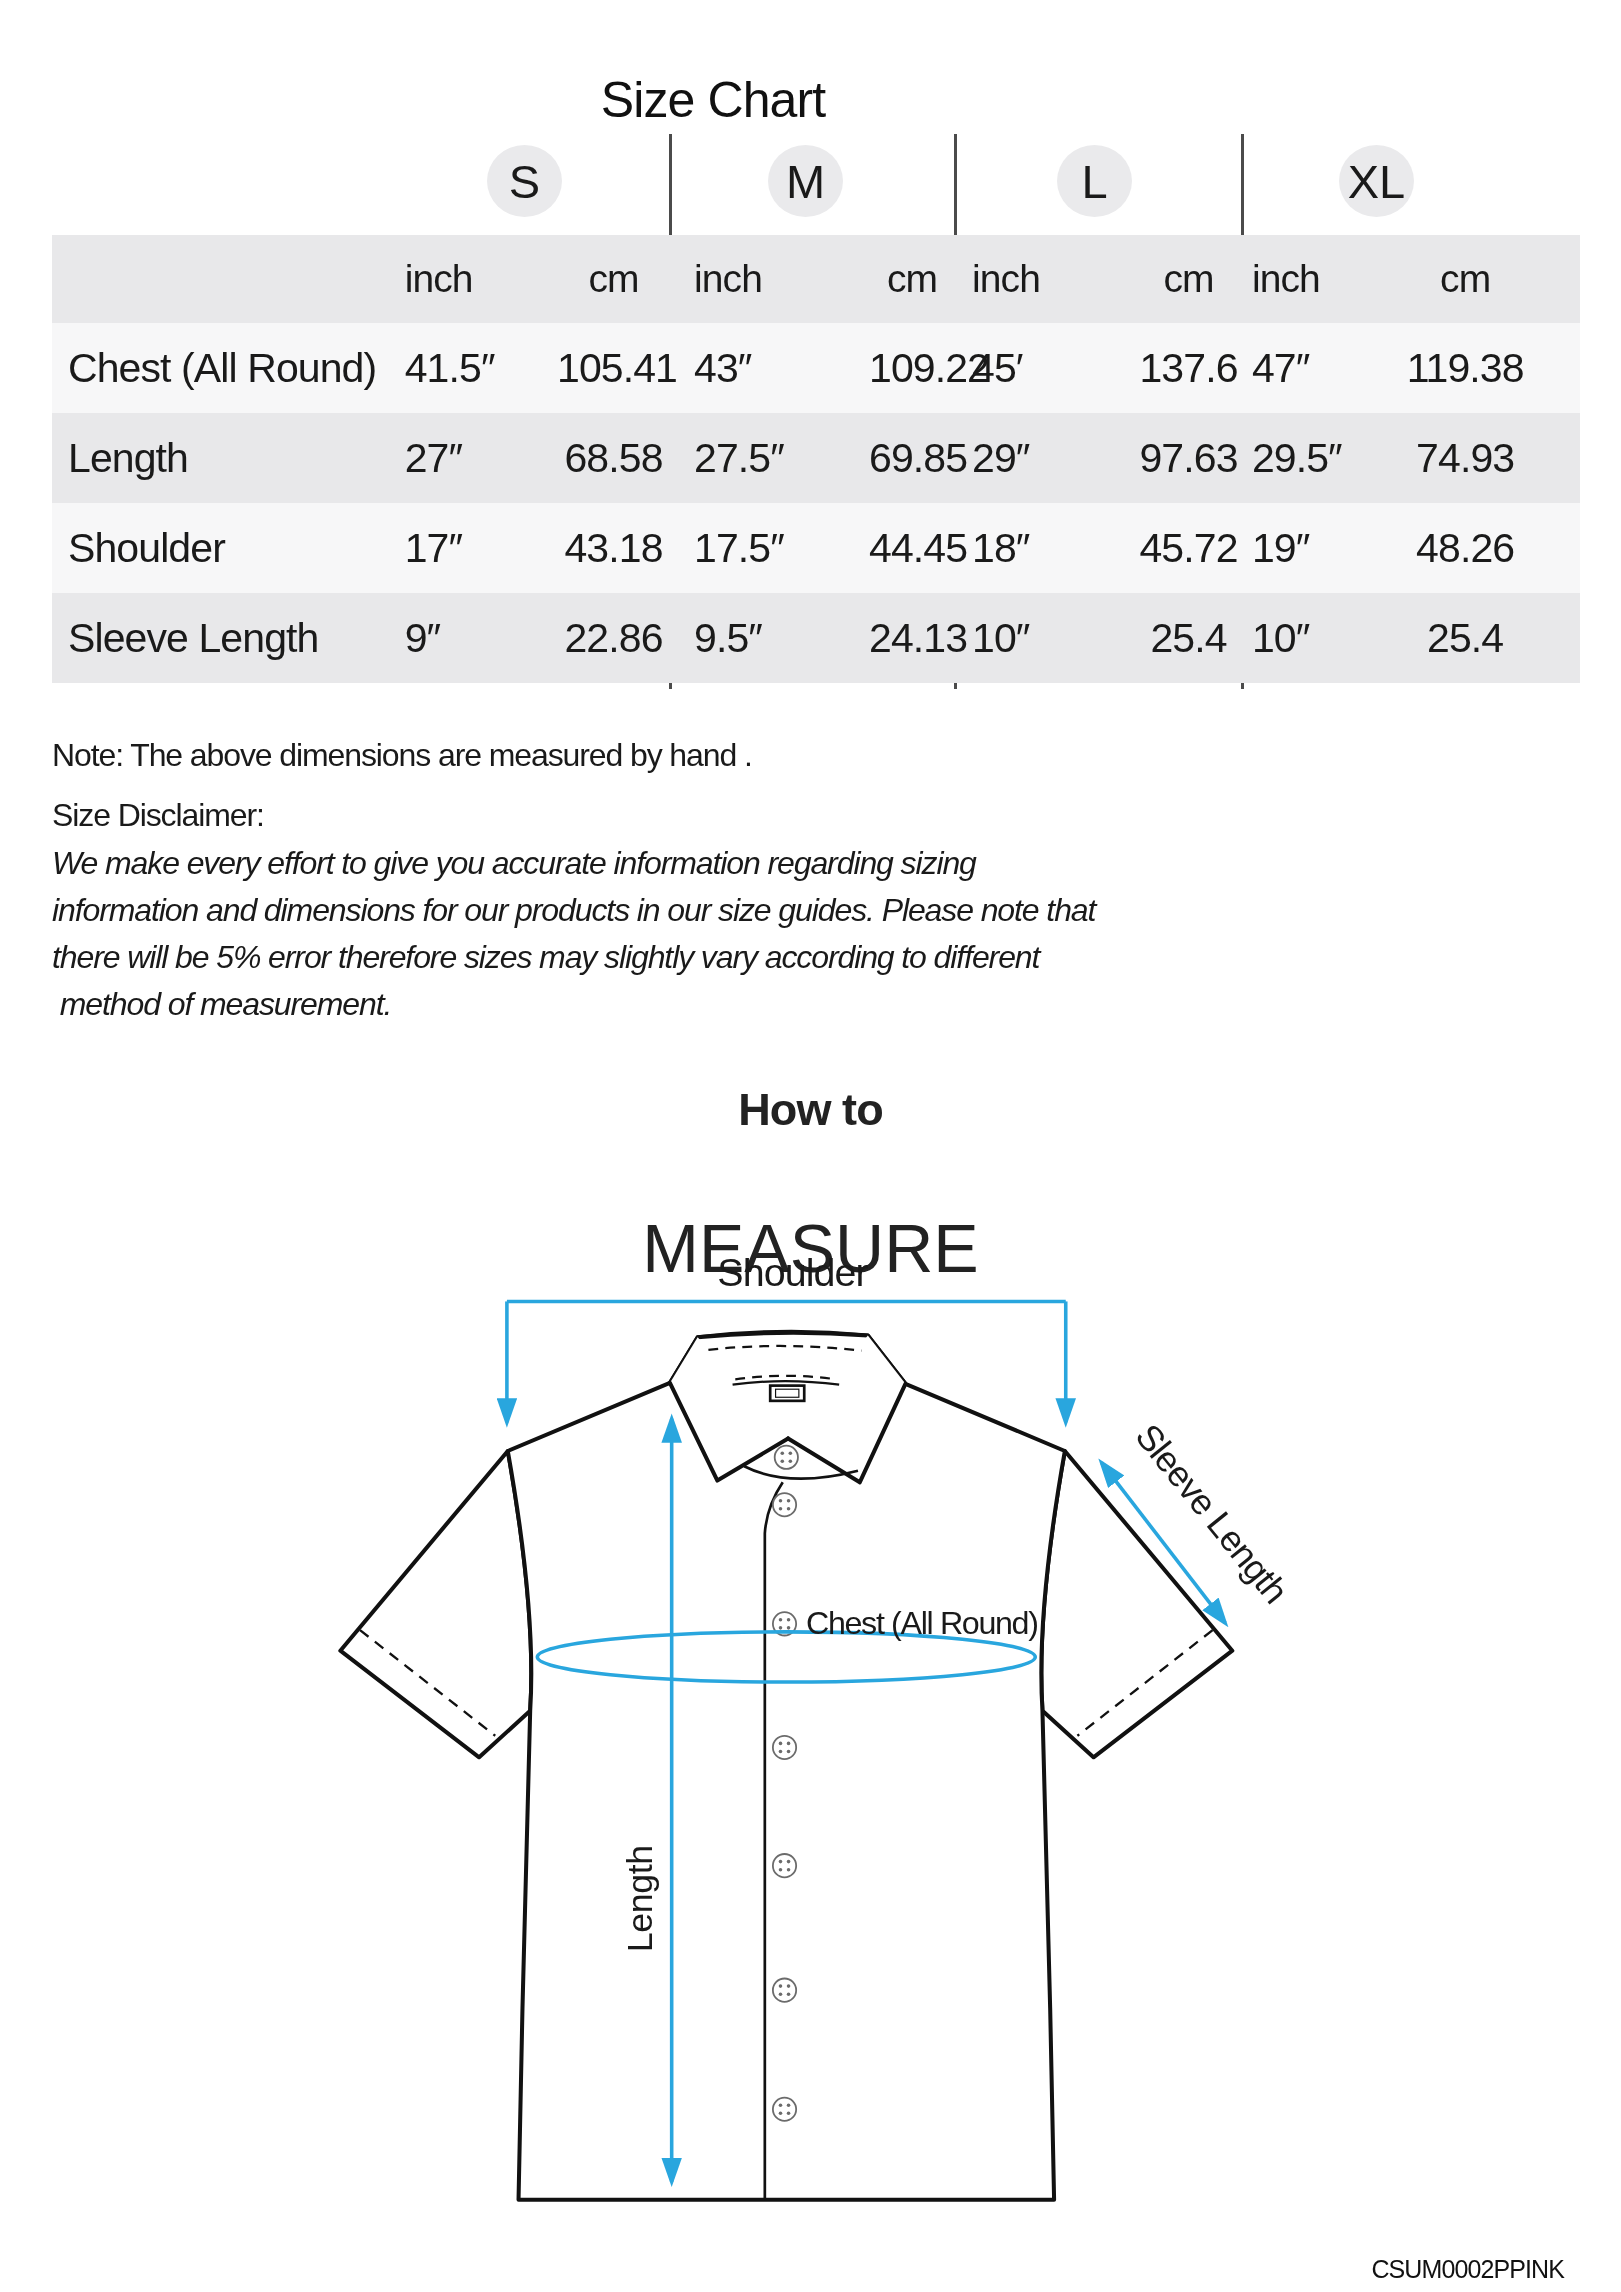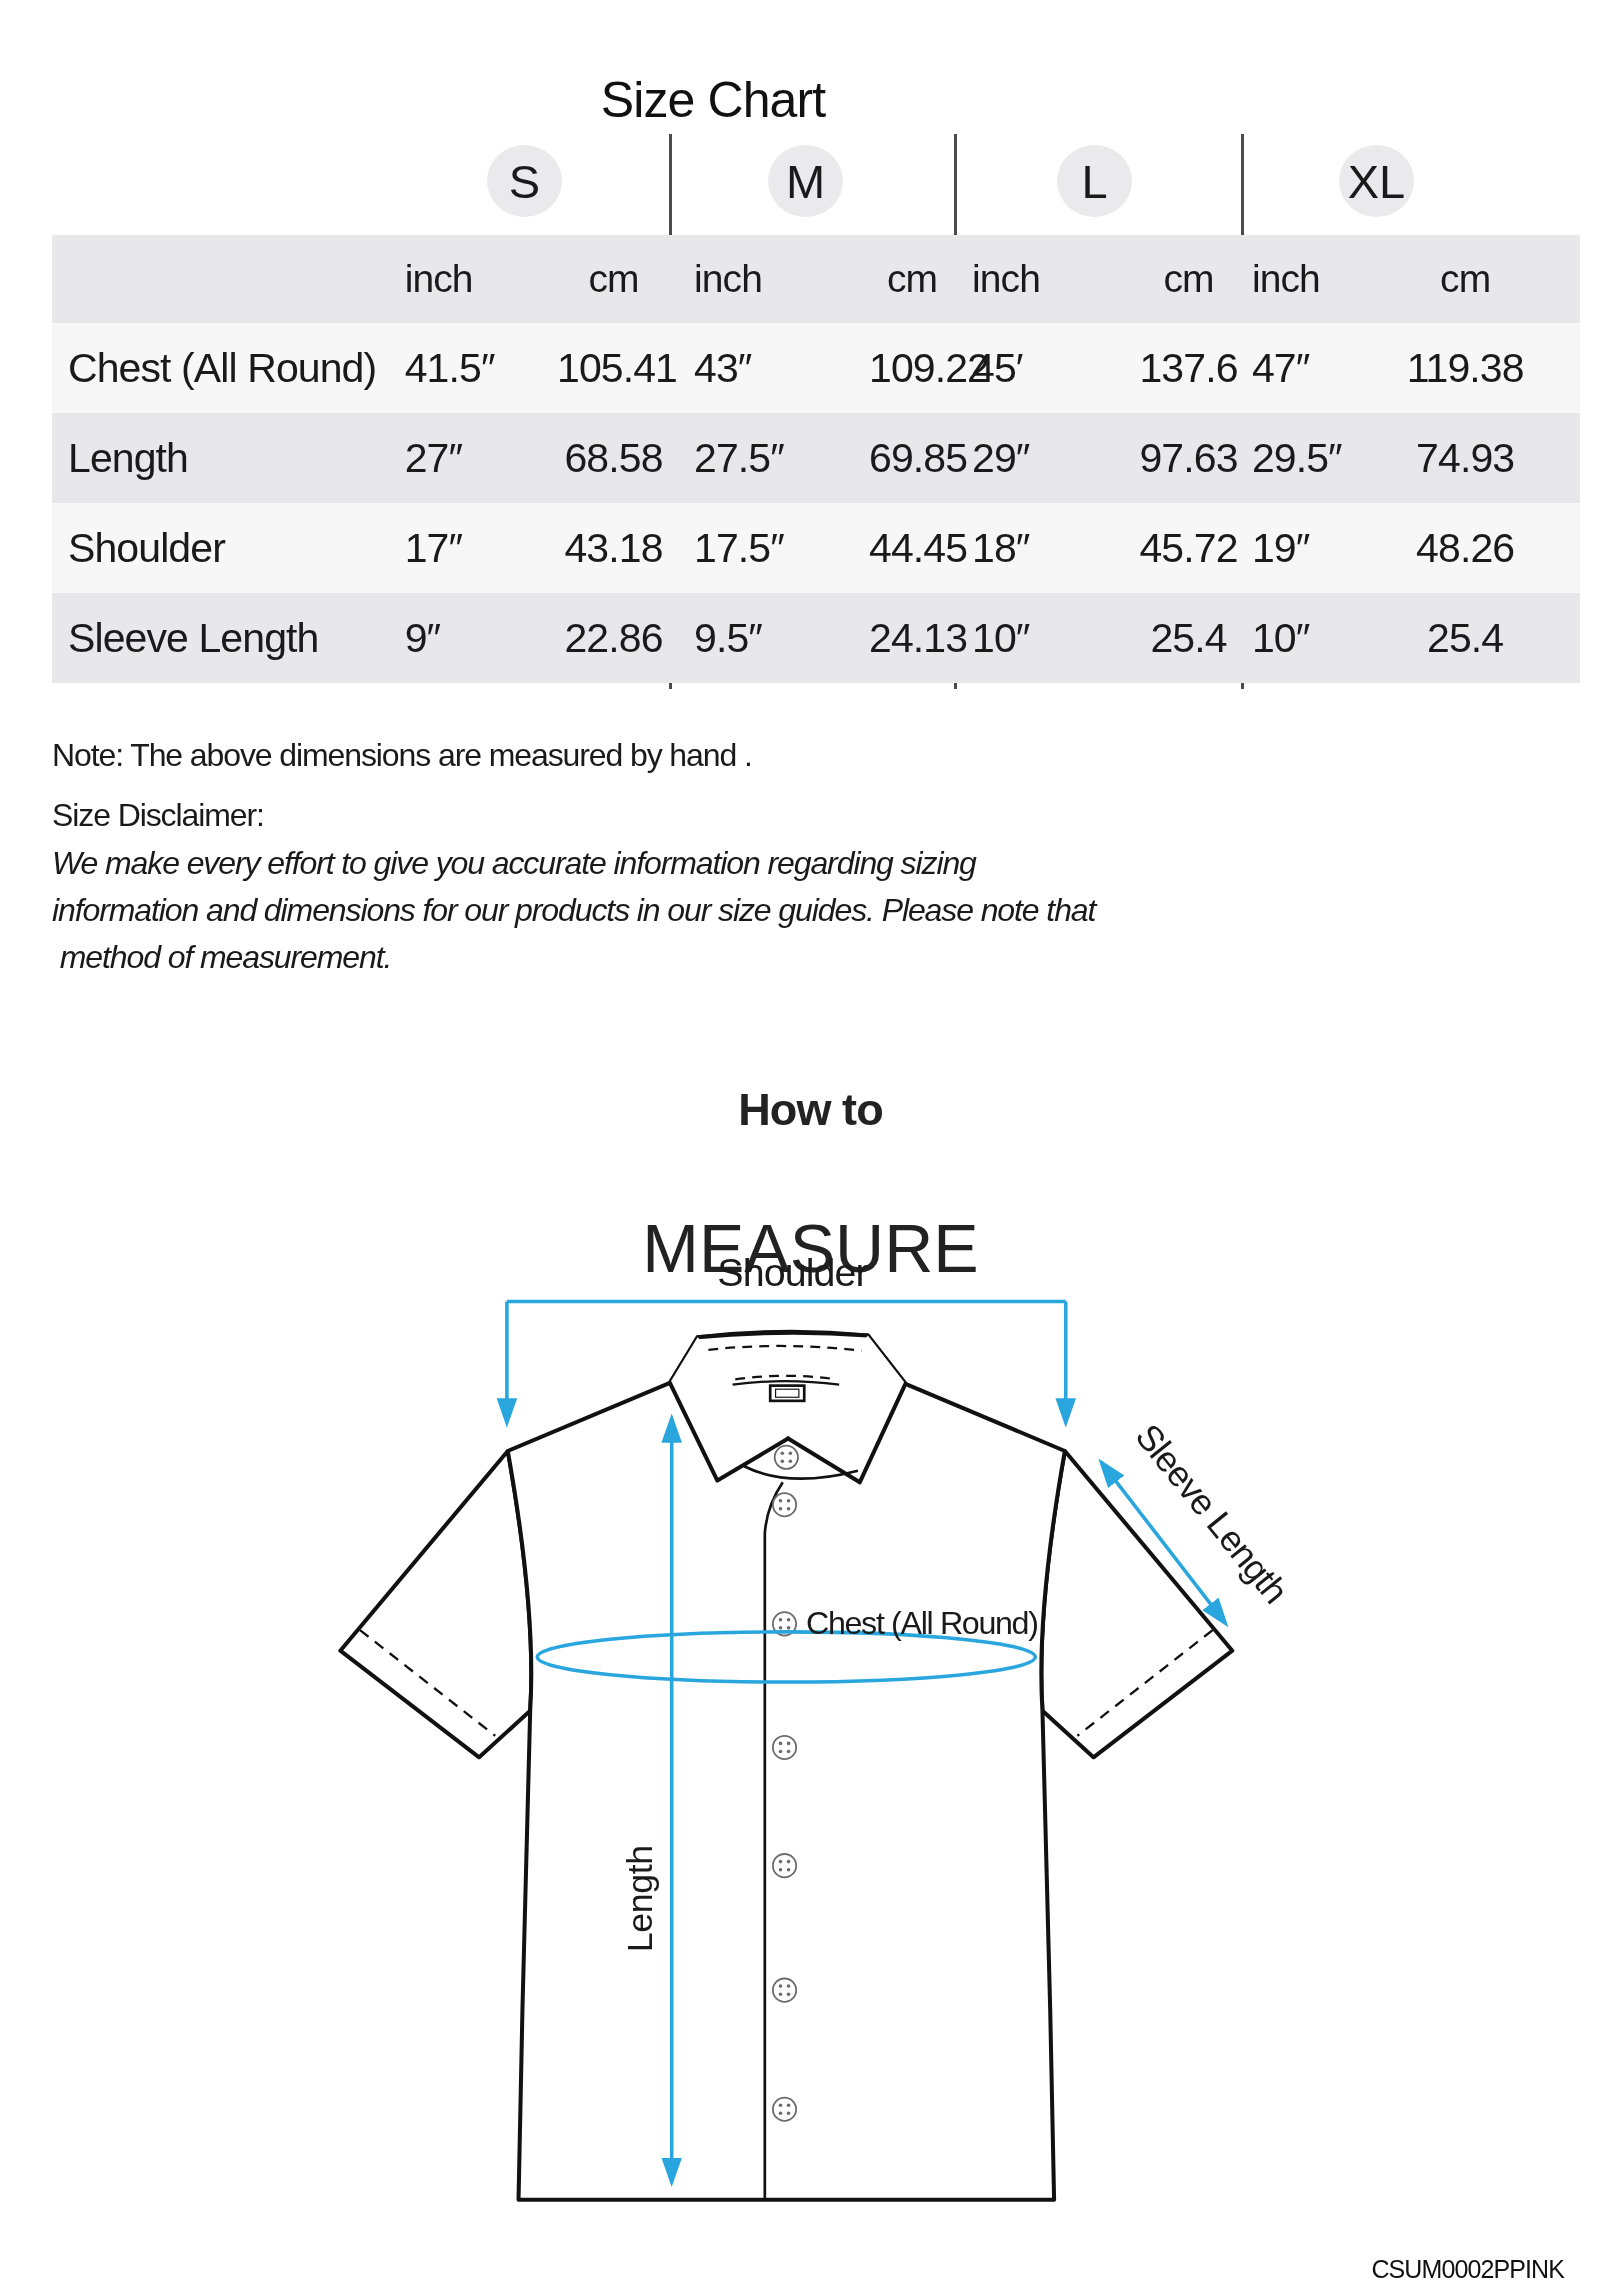--- a/index.html
+++ b/index.html
@@ -140,20 +140,21 @@
       <div class="cell ci-xl">10″</div>
       <div class="cell cc-xl">25.4</div>
     </div>
   </div>
 
   <div class="note-line">Note: The above dimensions are measured by hand .</div>
   <div class="disclaimer-title">Size Disclaimer:</div>
   <div class="disclaimer">
     <div class="disc-line">We make every effort to give you accurate information regarding sizing</div>
     <div class="disc-line">information and dimensions for our products in our size guides. Please note that</div>
+    <div class="disc-line">there will be 5% error therefore sizes may slightly vary according to different</div>
     <div class="disc-line"> method of measurement.</div>
   </div>
 
   <div class="howto-line1">How to</div>
   <div class="howto-line2">MEASURE</div>
 
   <svg class="diagram-svg" viewBox="0 0 1810 2560" xmlns="http://www.w3.org/2000/svg">
     <defs>
       <marker id="ah" viewBox="0 0 10 7" refX="8.2" refY="3.5" markerWidth="8.2" markerHeight="5.8" orient="auto-start-reverse" markerUnits="strokeWidth">
         <path d="M0,0 L10,3.5 L0,7 Z" fill="#29a6de"></path>

